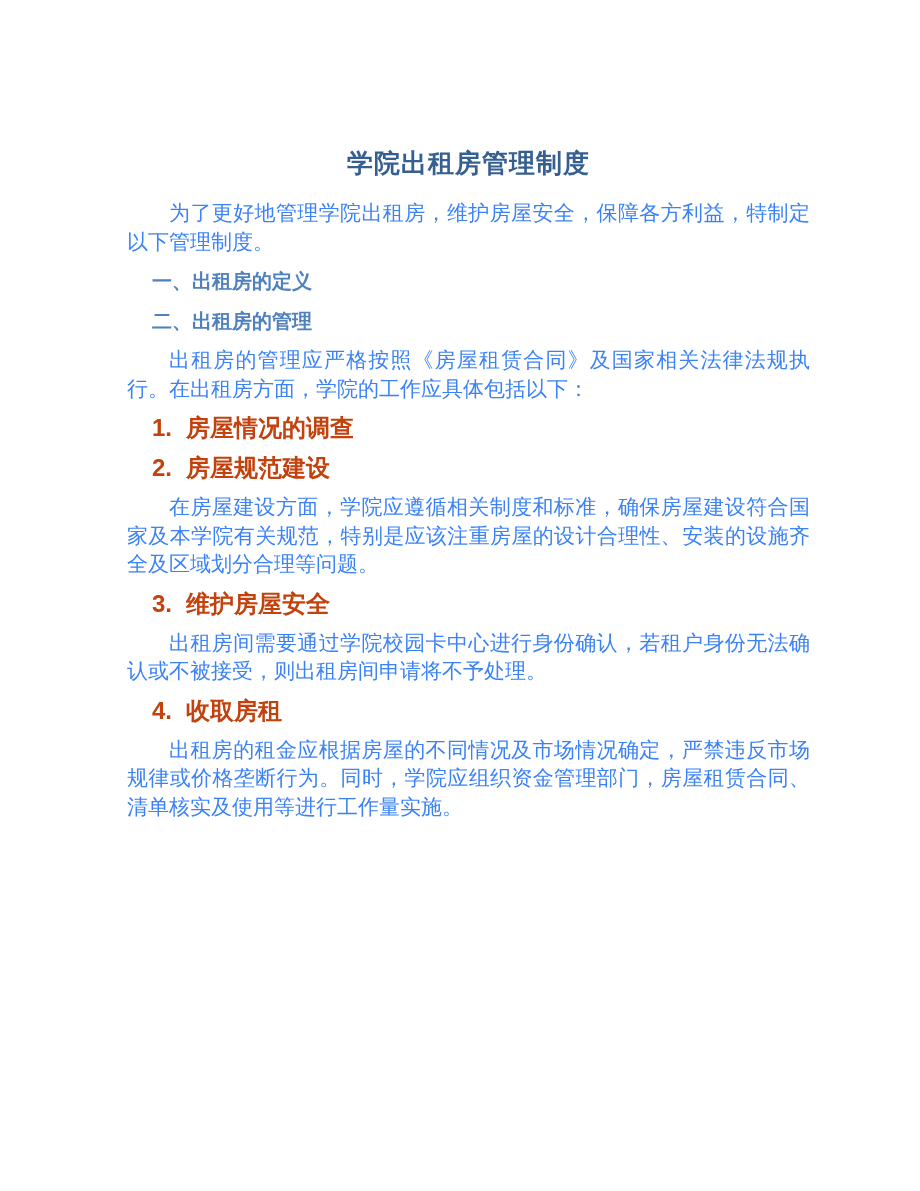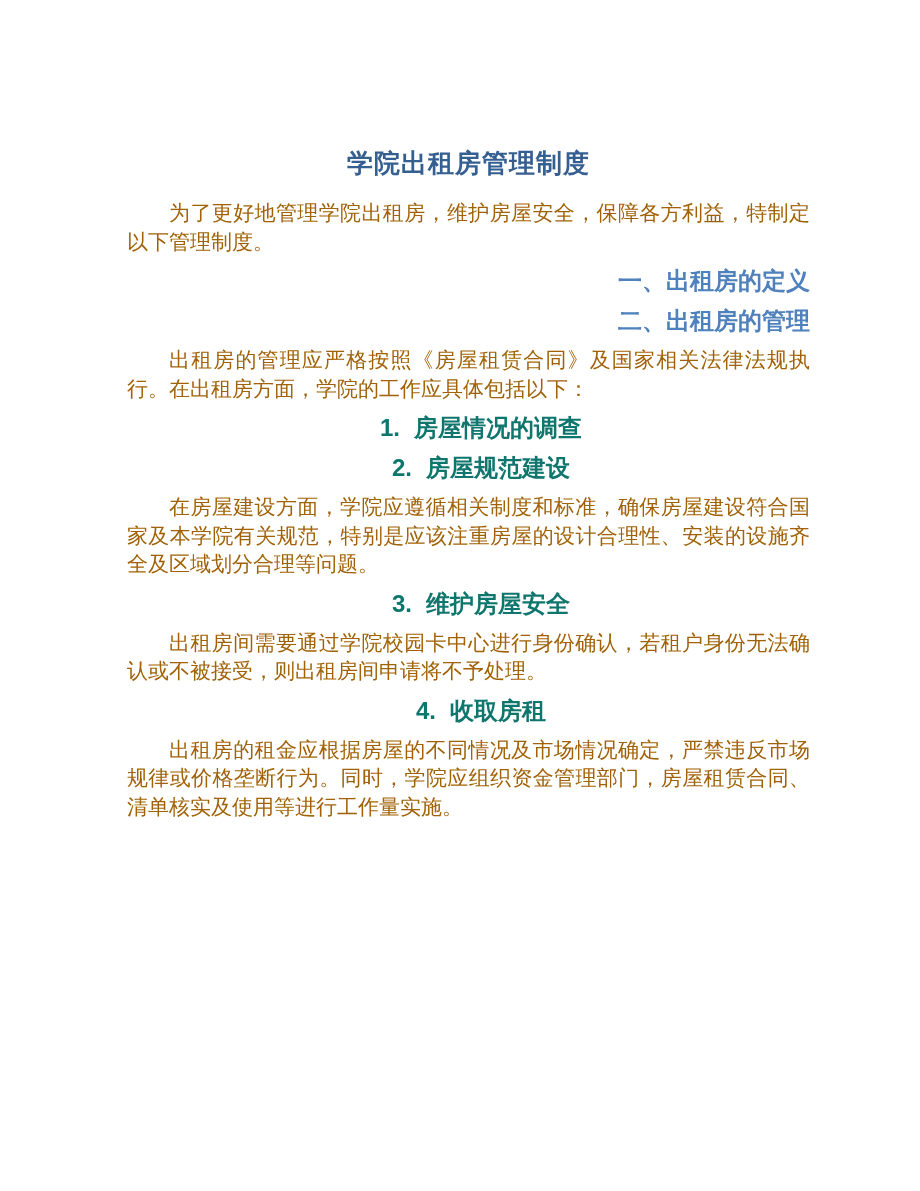--- a/index.html
+++ b/index.html
@@ -29,41 +29,39 @@
     margin: 0 0 17px 0;
     line-height: 36px;
     letter-spacing: 1px;
   }
   .para {
     font-size: 21px;
     line-height: 28.5px;
     text-align: justify;
     text-indent: 2em;
     margin: 0 0 10px 0;
-    color: #a16207;
+    color: #3b82f6;
   }
   .h-cn {
-    font-size: 24px;
+    font-size: 20px;
     font-weight: bold;
     color: #4F81BD;
     line-height: 30px;
     margin: 2px 0 10px 0;
     padding-left: 25px;
     font-family: "Liberation Sans", "DejaVu Sans", sans-serif;
-    text-align: right;
   }
   .h-num {
     font-size: 24px;
     font-weight: bold;
-    color: #0f766e;
+    color: #c2410c;
     line-height: 30px;
     margin: 8px 0 10px 0;
     padding-left: 25px;
     font-family: "Liberation Sans", "DejaVu Sans", sans-serif;
-    text-align: center;
   }
   .h-num .num {
     display: inline-block;
     margin-right: 14px;
   }
 </style>
 </head>
 <body>
 
 <div class="page">

